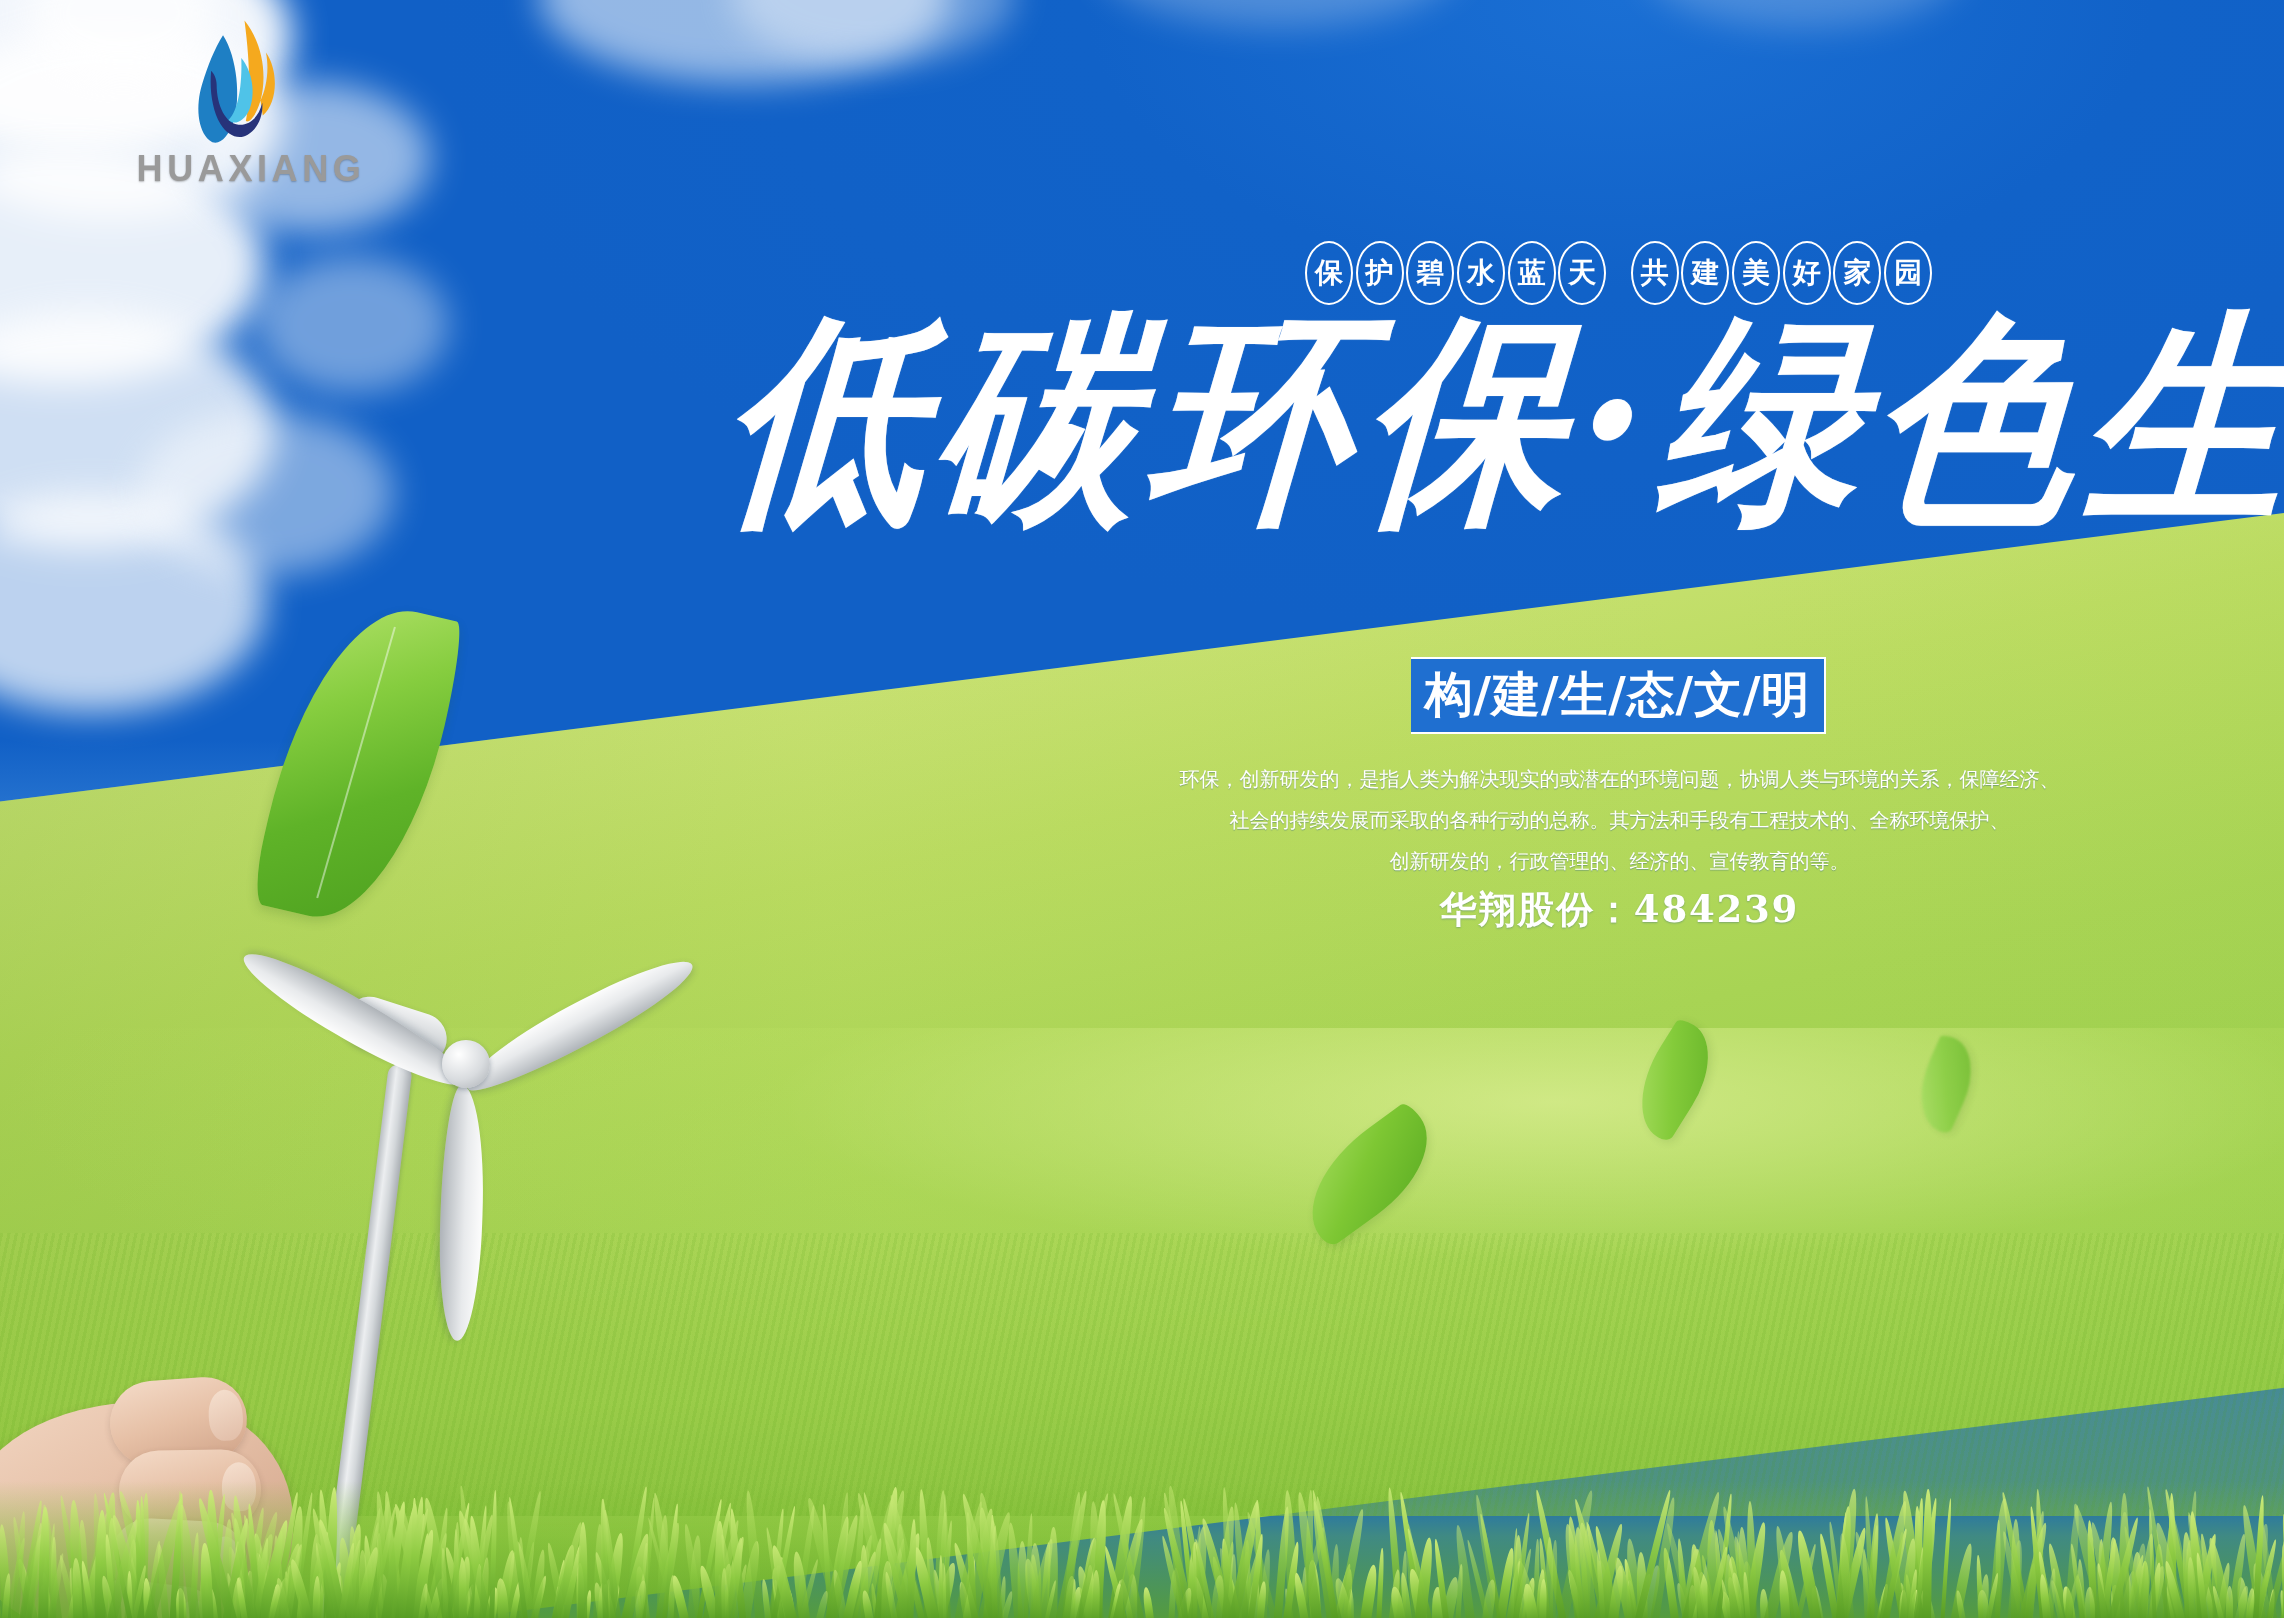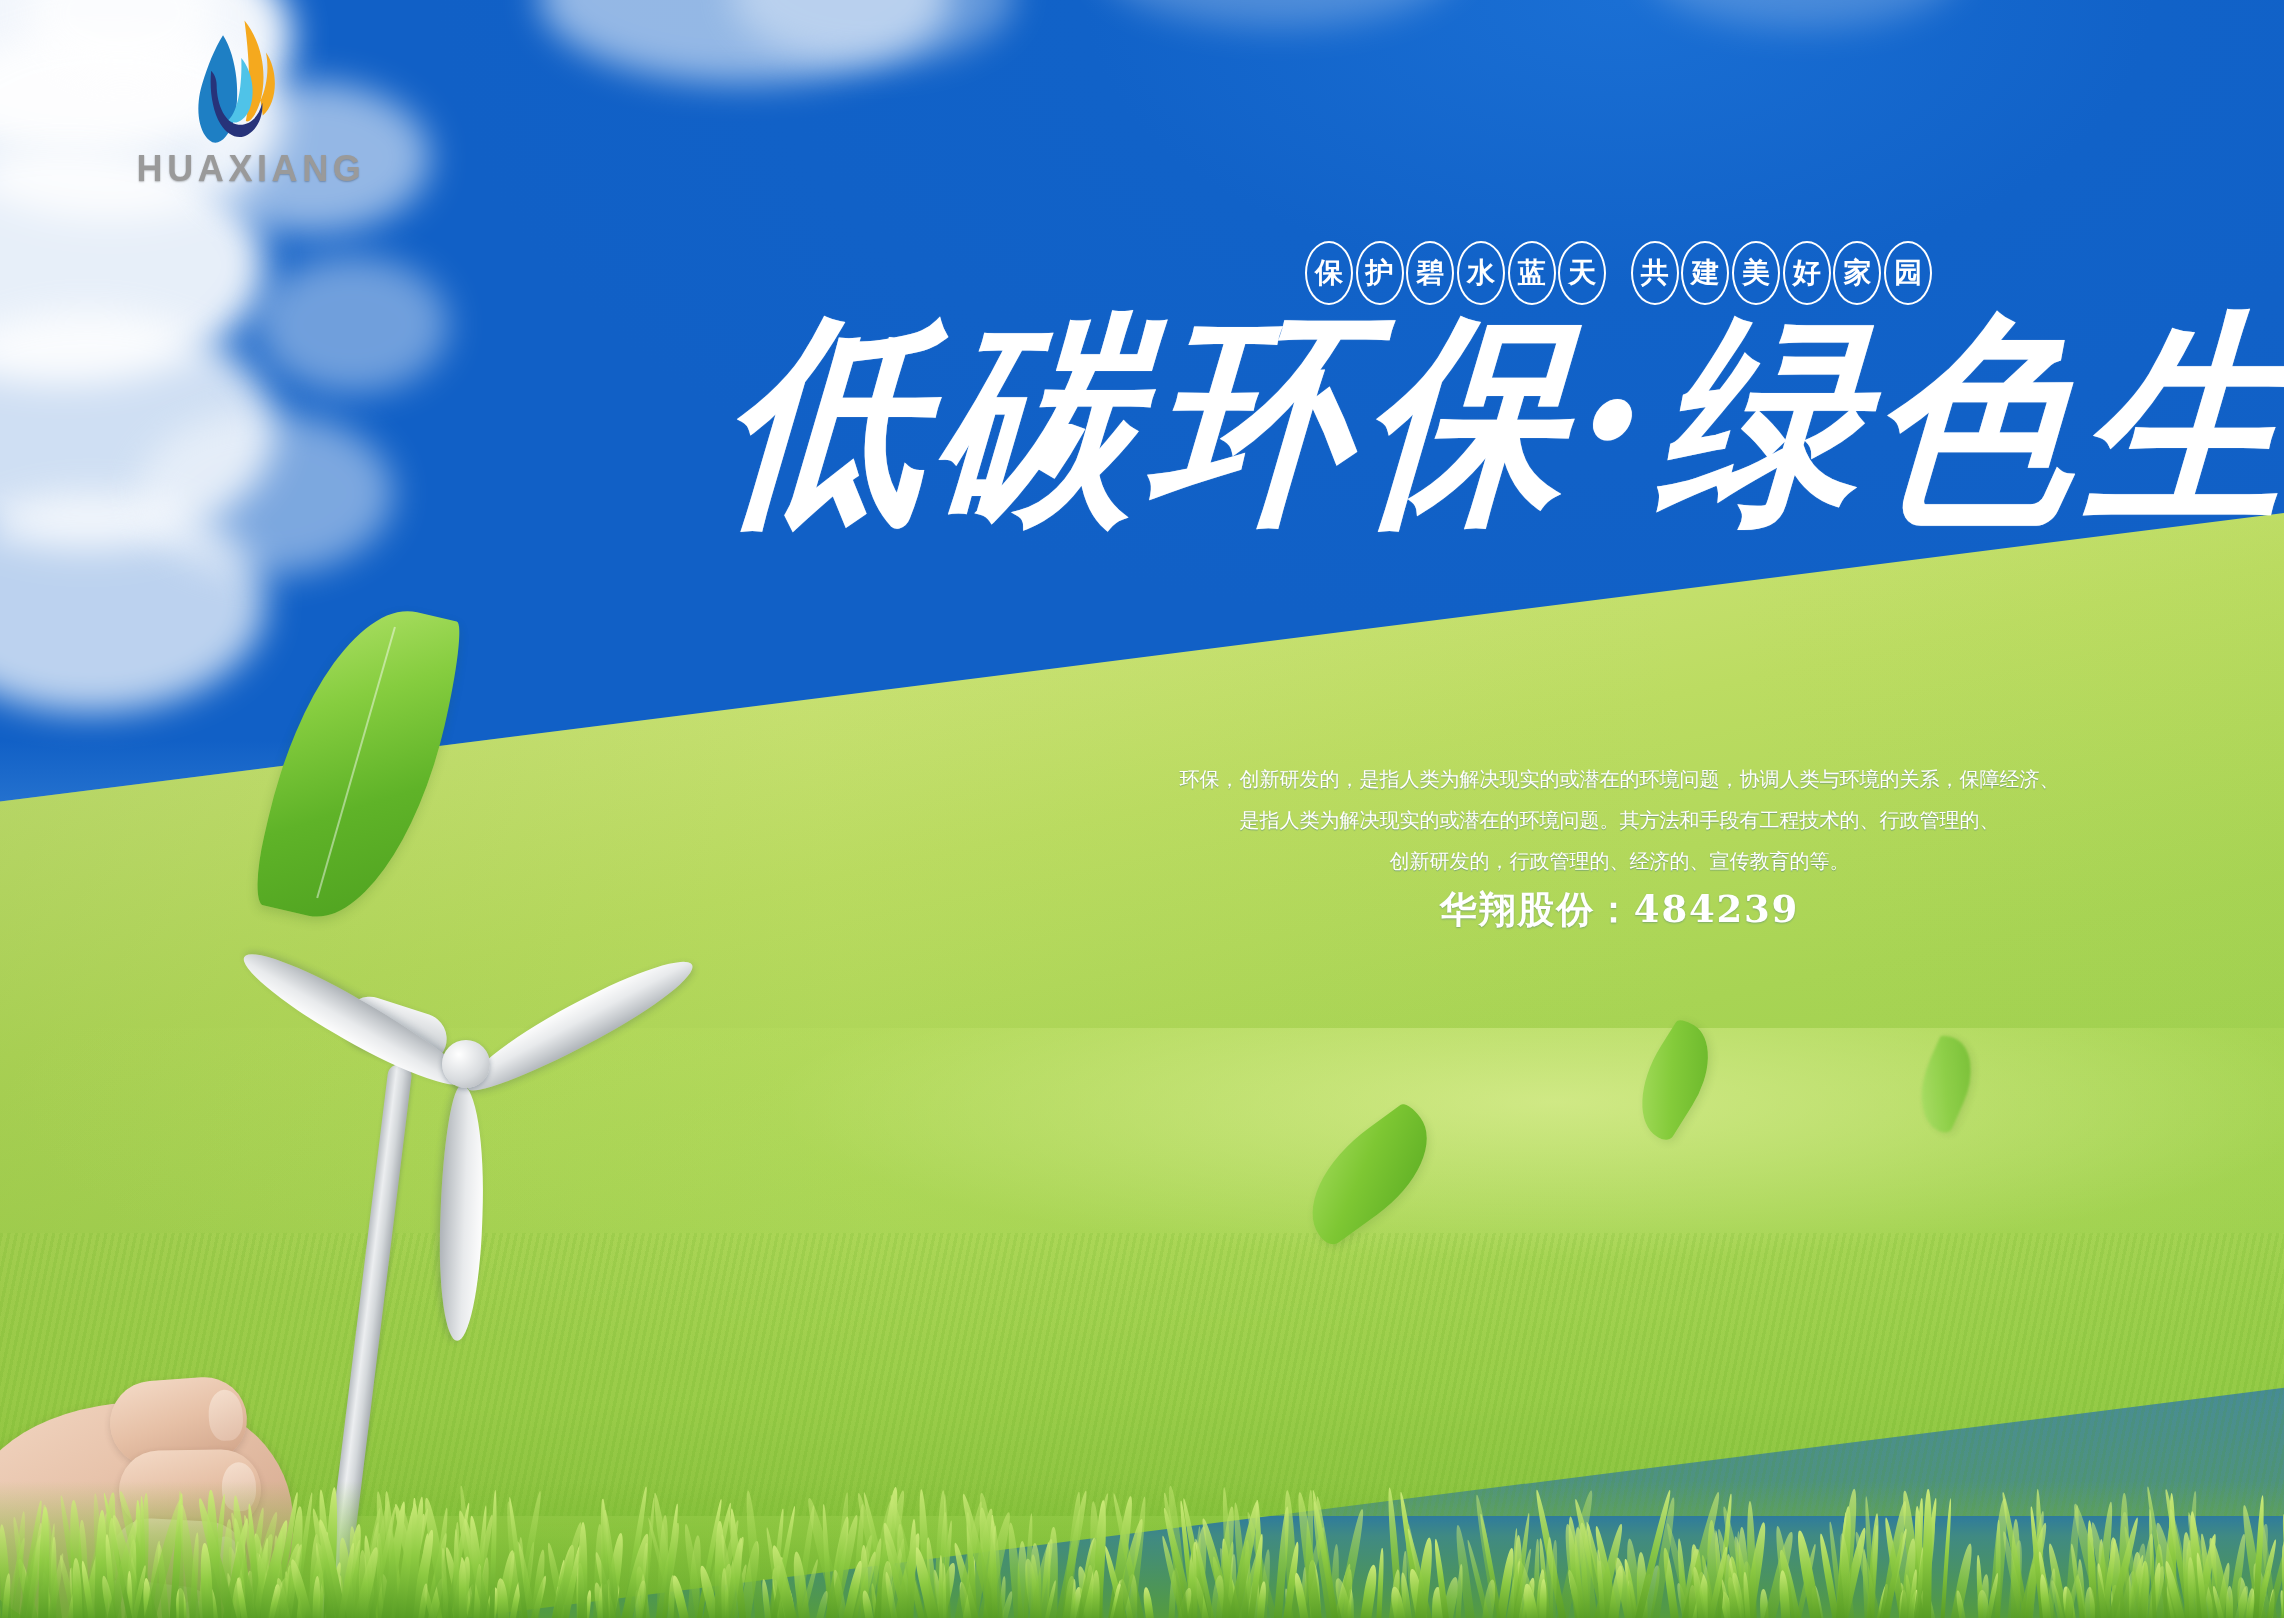--- a/index.html
+++ b/index.html
@@ -258,25 +258,26 @@
     <div class="oval">建</div>
     <div class="oval">美</div>
     <div class="oval">好</div>
     <div class="oval">家</div>
     <div class="oval">园</div>
   </div>
 
   <div class="headline">低碳环保·绿色生活</div>
 
   <div class="subrow">
+    <div class="sub-blue">构/建/生/态/文/明</div>
   </div>
 
   <div class="para">
     <div>环保，创新研发的，是指人类为解决现实的或潜在的环境问题，协调人类与环境的关系，保障经济、</div>
-    <div>是指人类为解决现实的或潜在的环境问题。其方法和手段有工程技术的、行政管理的、</div>
+    <div>社会的持续发展而采取的各种行动的总称。其方法和手段有工程技术的、全称环境保护、</div>
     <div>创新研发的，行政管理的、经济的、宣传教育的等。</div>
   </div>
 
   <div class="stock">华翔股份：484239</div>
 
   <div class="fleaf fl1"></div>
   <div class="fleaf fl2"></div>
   <div class="fleaf fl3"></div>
 
   <div class="pinwheel">

